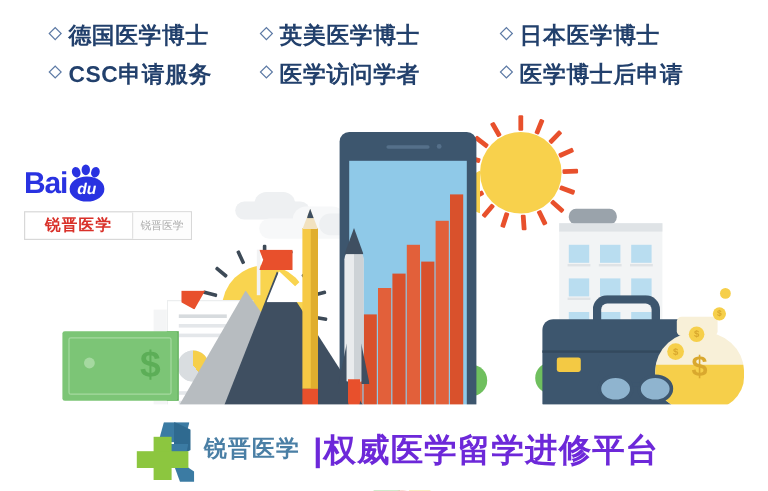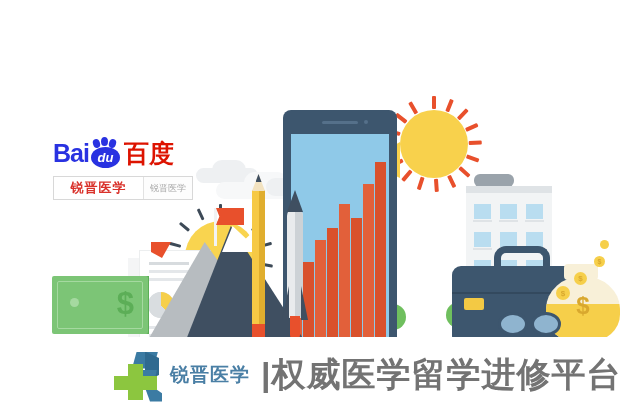--- a/index.html
+++ b/index.html
@@ -9,21 +9,21 @@
   
   .headlines{position:absolute;left:0;top:14px;width:640px;height:72px;}
   .hl-row{display:flex;height:32px;align-items:center;}
   .hl-item{display:flex;align-items:baseline;color:#22406c;font-size:19px;font-weight:700;letter-spacing:.5px;white-space:nowrap;}
   .hl-item .dia{display:inline-block;width:6px;height:6px;border:1.2px solid #5d7aa5;transform:rotate(45deg);margin-right:7px;position:relative;top:-4px;flex:0 0 auto;}
   .c1{width:218px;padding-left:42px;box-sizing:border-box;}
   .c2{width:200px;}
   .c3{width:200px;}
 
   
-  .baidu{position:absolute;left:53px;top:138px;width:140px;}
+  .baidu{position:absolute;left:20px;top:138px;width:140px;}
   .baidu-logo{display:flex;align-items:center;height:30px;}
   .bai{font-size:25px;font-weight:700;color:#2932e1;font-family:"Liberation Sans",sans-serif;letter-spacing:-1px;line-height:1;}
   .paw{position:relative;width:31px;height:29px;margin:0 1px 0 1px;}
   .paw .pad{position:absolute;background:#2932e1;border-radius:50%;}
   .paw .p1{width:7px;height:9px;left:3px;top:0px;transform:rotate(-20deg);}
   .paw .p2{width:7px;height:9px;left:11px;top:-2px;}
   .paw .p3{width:7px;height:9px;left:19px;top:0px;transform:rotate(20deg);}
   .paw .main{width:29px;height:21px;left:1px;top:8px;border-radius:50%;background:#2932e1;}
   .paw .du{position:absolute;left:0;top:9px;width:31px;text-align:center;color:#fff;font-size:13px;font-weight:700;font-style:italic;line-height:19px;z-index:3;}
   .baidu-cn{font-size:25px;font-weight:700;color:#dd1300;letter-spacing:0px;line-height:1;margin-left:2px;}
@@ -157,41 +157,68 @@
   .logo-mark{position:relative;width:54px;height:50px;margin-left:112px;flex:0 0 auto;}
   .lm-cross-v{position:absolute;left:16px;top:14px;width:15px;height:36px;background:#8cc63f;}
   .lm-cross-h{position:absolute;left:2px;top:26px;width:43px;height:14px;background:#8cc63f;}
   .lm-r1{position:absolute;left:20px;top:2px;width:26px;height:17px;background:#3b7ba3;clip-path:polygon(18% 0,100% 0,82% 100%,0 100%);}
   .lm-r2{position:absolute;left:33px;top:2px;width:14px;height:30px;background:#2f6a90;clip-path:polygon(0 0,100% 22%,100% 78%,0 100%);}
   .lm-r3{position:absolute;left:20px;top:20px;width:25px;height:14px;background:#3b7ba3;clip-path:polygon(12% 0,100% 0,88% 100%,0 100%);}
   .lm-r4{position:absolute;left:30px;top:30px;width:20px;height:22px;background:#3b7ba3;clip-path:polygon(0 0,100% 62%,100% 100%,40% 100%);}
   .brand{margin-left:4px;display:flex;flex-direction:column;justify-content:center;}
   .brand-cn{font-size:19px;font-weight:700;color:#4a7fa5;letter-spacing:1px;line-height:20px;}
   .brand-en{font-size:11px;font-weight:700;color:#8cc63f;letter-spacing:.4px;line-height:13px;}
-  .tagline{margin-left:11px;font-size:34px;font-weight:700;color:#737373;letter-spacing:1px;white-space:nowrap;}
+  .tagline{margin-left:11px;font-size:27px;font-weight:700;color:#6d28d9;letter-spacing:1px;white-space:nowrap;}
 </style>
 </head>
 <body>
 
 <div class="banner">
 
   <div class="headlines">
+    <div class="hl-row">
+      <div class="hl-item c1">
+        <span class="dia"></span>
+        <span>德国医学博士</span>
+      </div>
+      <div class="hl-item c2">
+        <span class="dia"></span>
+        <span>英美医学博士</span>
+      </div>
+      <div class="hl-item c3">
+        <span class="dia"></span>
+        <span>日本医学博士</span>
+      </div>
+    </div>
+    <div class="hl-row">
+      <div class="hl-item c1">
+        <span class="dia"></span>
+        <span>CSC申请服务</span>
+      </div>
+      <div class="hl-item c2">
+        <span class="dia"></span>
+        <span>医学访问学者</span>
+      </div>
+      <div class="hl-item c3">
+        <span class="dia"></span>
+        <span>医学博士后申请</span>
+      </div>
+    </div>
   </div>
 
   <div class="baidu">
     <div class="baidu-logo">
       <span class="bai">Bai</span>
       <span class="paw">
         <span class="pad p1"></span>
         <span class="pad p2"></span>
         <span class="pad p3"></span>
         <span class="pad main"></span>
         <span class="du">du</span>
       </span>
-      <span class="baidu-cn">百度</span>
     </div>
     <div class="searchbar">
       <div class="sb-input">锐晋医学</div>
       <div class="sb-btn">锐晋医学</div>
     </div>
   </div>
 
   <div class="art">
 
     <div class="sh sun-big">

